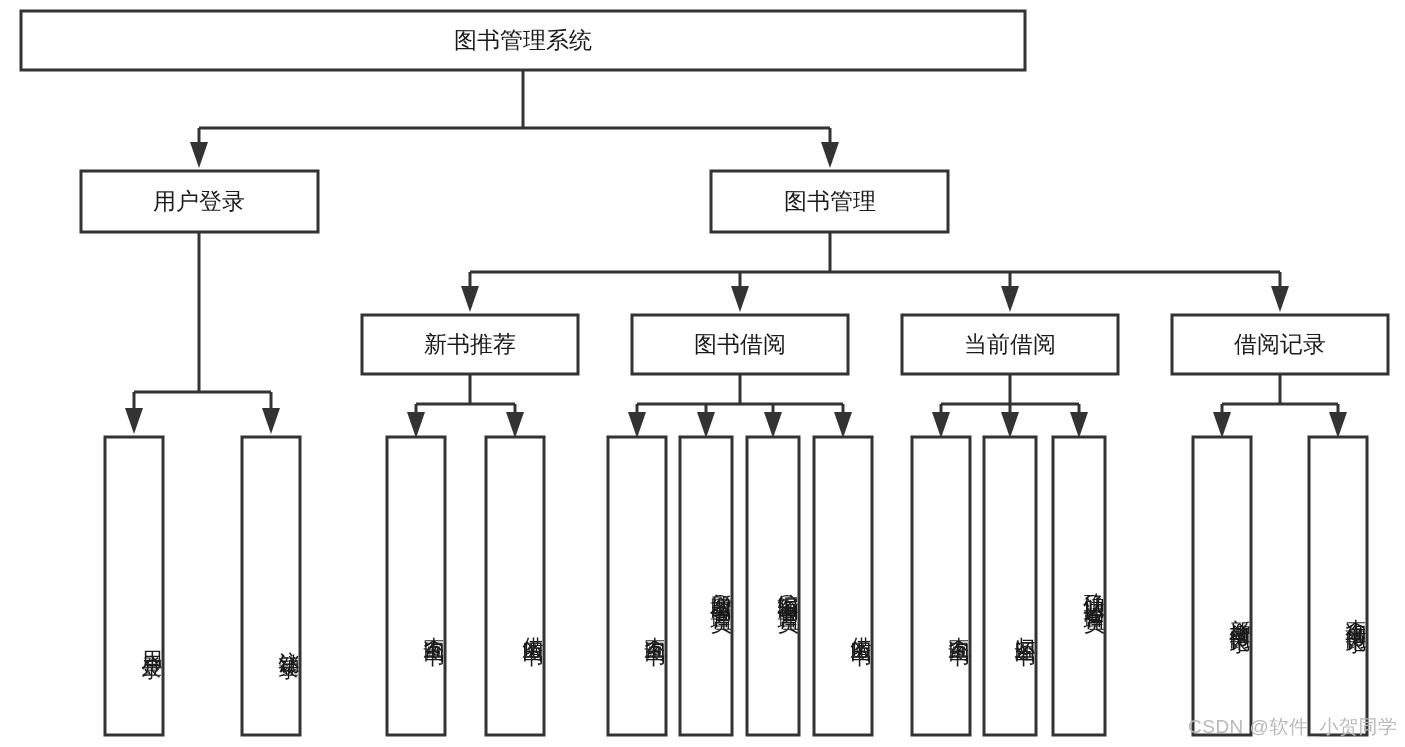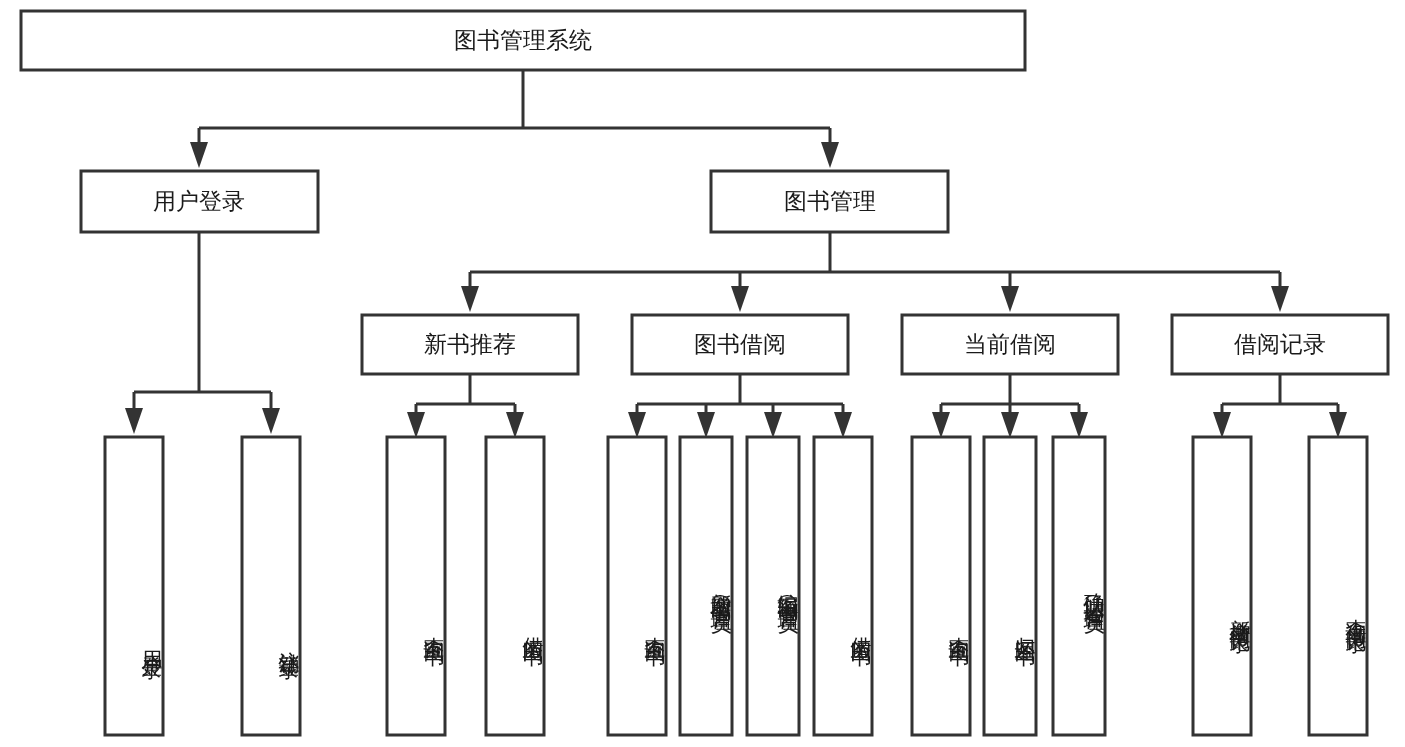--- a/index.html
+++ b/index.html
@@ -228,13 +228,14 @@
   <div class="node-label-v" style="left:747px; top:443px; width:52px; height:292px;">编辑图书（管理员）</div>
   <div class="node-label-v" style="left:814px; top:516px; width:58px; height:219px;">借阅图书</div>
 
   <div class="node-label-v" style="left:912px; top:516px; width:58px; height:219px;">查询图书</div>
   <div class="node-label-v" style="left:984px; top:516px; width:52px; height:219px;">归还图书</div>
   <div class="node-label-v" style="left:1053px; top:443px; width:52px; height:292px;">确认归还（管理员）</div>
 
   <div class="node-label-v" style="left:1193px; top:487px; width:58px; height:248px;">新增借阅记录</div>
   <div class="node-label-v" style="left:1309px; top:487px; width:58px; height:248px;">查询借阅记录</div>
 
+  <div class="watermark">CSDN @软件_小贺同学</div>
 </div>
 
 </body></html>

